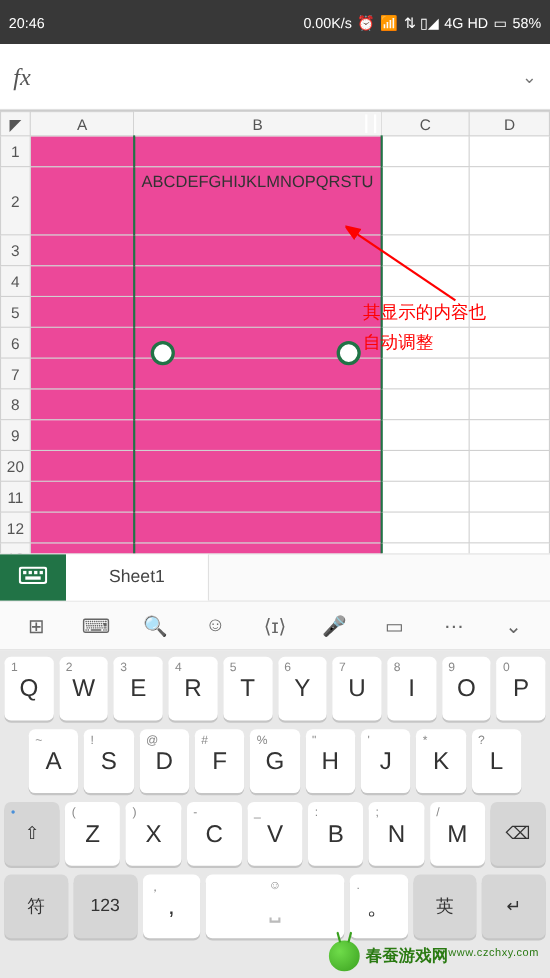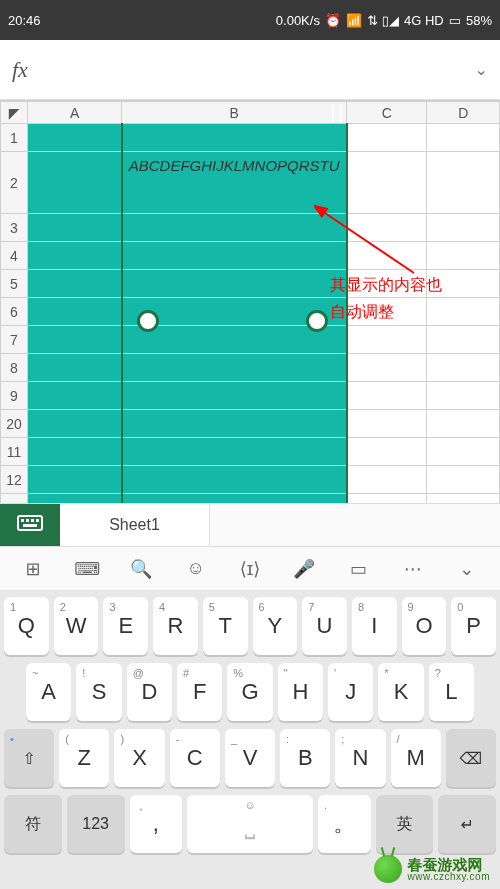--- a/index.html
+++ b/index.html
@@ -24,34 +24,34 @@
   .colhdr { height: 22px; }
   .rowhdr { width: 30px; text-align: center; }
   .colA { width: 118px; }
   .colB { width: 168px; background: #217346; color: #fff; border: 1px solid #1a5a36; position: relative; }
   .colB::after { content: ""; position: absolute; right: 4px; top: 2px; bottom: 2px; width: 6px; border-left: 2px solid #fff; border-right: 2px solid #fff; }
   .colC { width: 100px; }
   .colD { width: 90px; }
   .row-h { height: 28px; }
   .row-tall { height: 62px; }
   td.cell { background: #fff; }
-  td.sel { background: #14b8a6; font-style: italic; }
+  td.sel { background: #ec4899; }
   td.sel.bcol { border-left: 2px solid #217346; border-right: 2px solid #217346; }
   td.b2 { vertical-align: top; padding: 4px 6px; color: #333; font-size: 15px; line-height: 1.35; }
   .handle { position: absolute; width: 22px; height: 22px; border: 3px solid #217346; background: #fff; border-radius: 50%; pointer-events: none; }
 
   
   .annot { position: absolute; color: #ff0000; font-size: 16px; line-height: 1.7; }
   .arrow-svg { position: absolute; pointer-events: none; }
 
   
   .sheet-tabs { height: 44px; background: #fafafa; border-top: 1px solid #ddd; border-bottom: 1px solid #ddd; display: flex; align-items: stretch; }
   .kb-toggle { width: 60px; background: #217346; display: flex; align-items: center; justify-content: center; }
   .kb-toggle svg { fill: #fff; }
-  .sheet-tab { width: 150px; background: #fff; display: flex; align-items: center; justify-content: center; font-size: 16px; color: #444; border-right: 1px solid #e0e0e0; }
+  .sheet-tab { width: 130px; background: #fff; display: flex; align-items: center; justify-content: center; font-size: 16px; color: #444; border-right: 1px solid #e0e0e0; }
 
   
   .ime-bar { height: 44px; display: flex; align-items: center; justify-content: space-around; background: #fafafa; border-bottom: 1px solid #e5e5e5; padding: 0 6px; }
   .ime-bar .ico { width: 32px; height: 32px; display: flex; align-items: center; justify-content: center; color: #666; font-size: 18px; }
 
   
   .keyboard { background: #e8e8e8; height: 322px; display: flex; flex-direction: column; padding: 6px 4px 0 4px; gap: 8px; }
   .krow { display: flex; gap: 5px; justify-content: center; }
   .key { background: #fff; border-radius: 6px; height: 58px; box-shadow: 0 2px 0 rgba(0,0,0,0.15); display: flex; flex-direction: column; align-items: center; justify-content: center; position: relative; flex: 1; }
   .key .sup { position: absolute; top: 4px; left: 6px; font-size: 11px; color: #888; }
@@ -62,21 +62,21 @@
   .row2 { padding: 0 22px; }
   .row4 .key.fn { flex: 1.1; }
   .row4 .key.space { flex: 2.4; }
 
   
   .wm { position: absolute; right: 10px; bottom: 6px; display: flex; align-items: center; gap: 6px; }
   .wm-logo { width: 28px; height: 28px; border-radius: 50%; background: radial-gradient(circle at 35% 35%, #6fdc4a, #3aa01f); position: relative; }
   .wm-logo::before, .wm-logo::after { content: ""; position: absolute; background: #3aa01f; width: 2px; height: 10px; top: -8px; border-radius: 2px; }
   .wm-logo::before { left: 8px; transform: rotate(-15deg); }
   .wm-logo::after { right: 8px; transform: rotate(15deg); }
-  .wm-text { display: flex; flex-direction: column; line-height: 1; }
+  .wm-text { display: flex; flex-direction: row; line-height: 1; }
   .wm-text .t1 { font-size: 15px; font-weight: bold; color: #2a7a12; }
   .wm-text .t2 { font-size: 10px; color: #2a7a12; letter-spacing: 0.5px; }
 </style>
 </head>
 <body>
 
 <div class="status-bar">
   <span>20:46</span>
   <div class="status-right">
     <span>0.00K/s</span>

